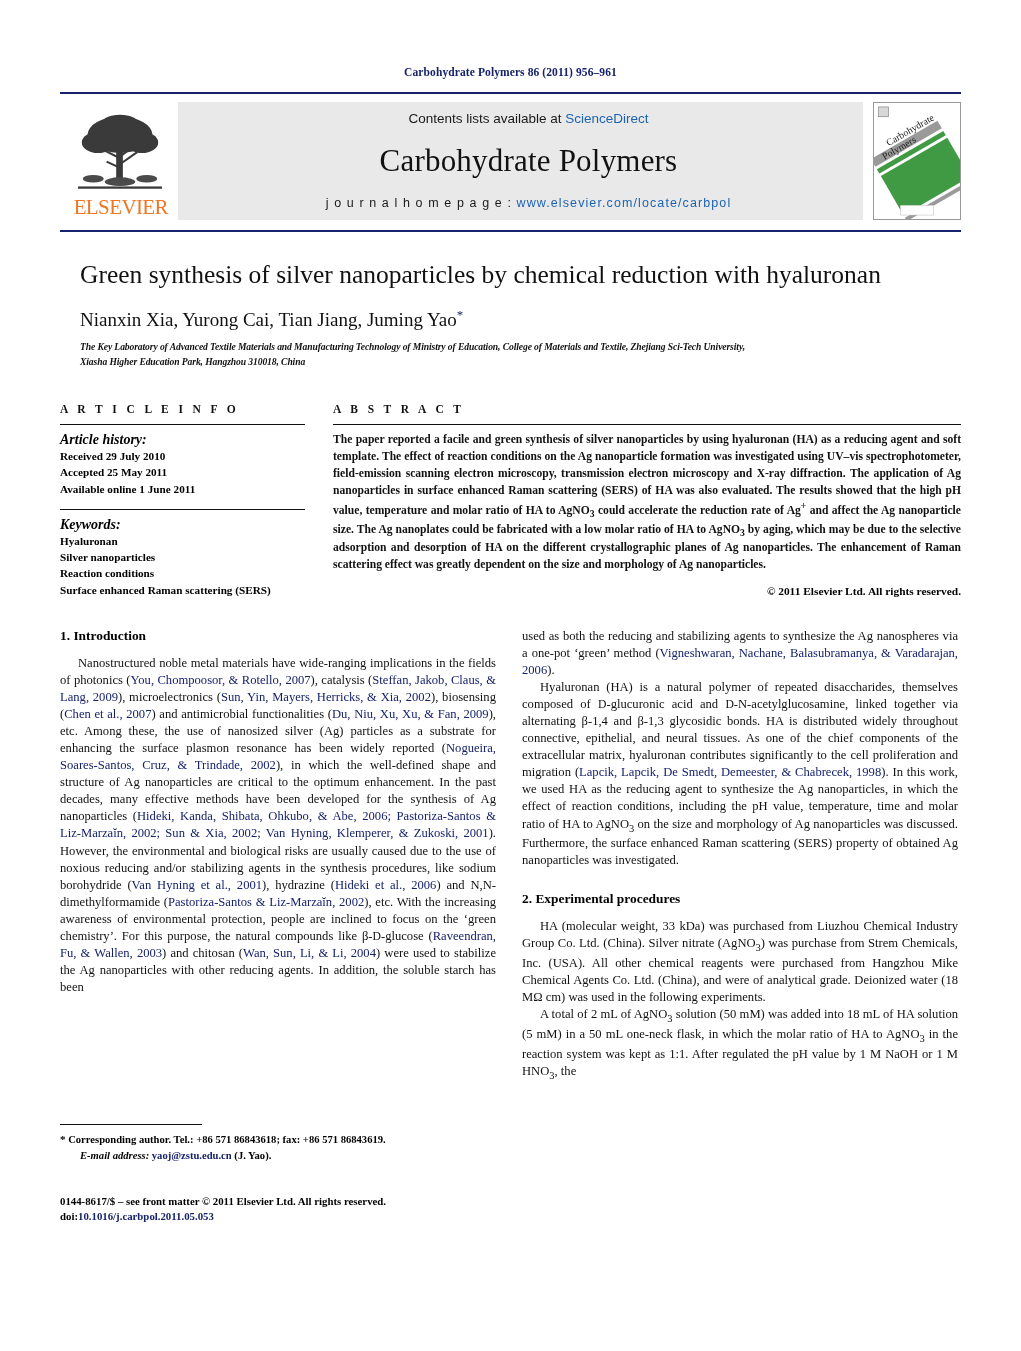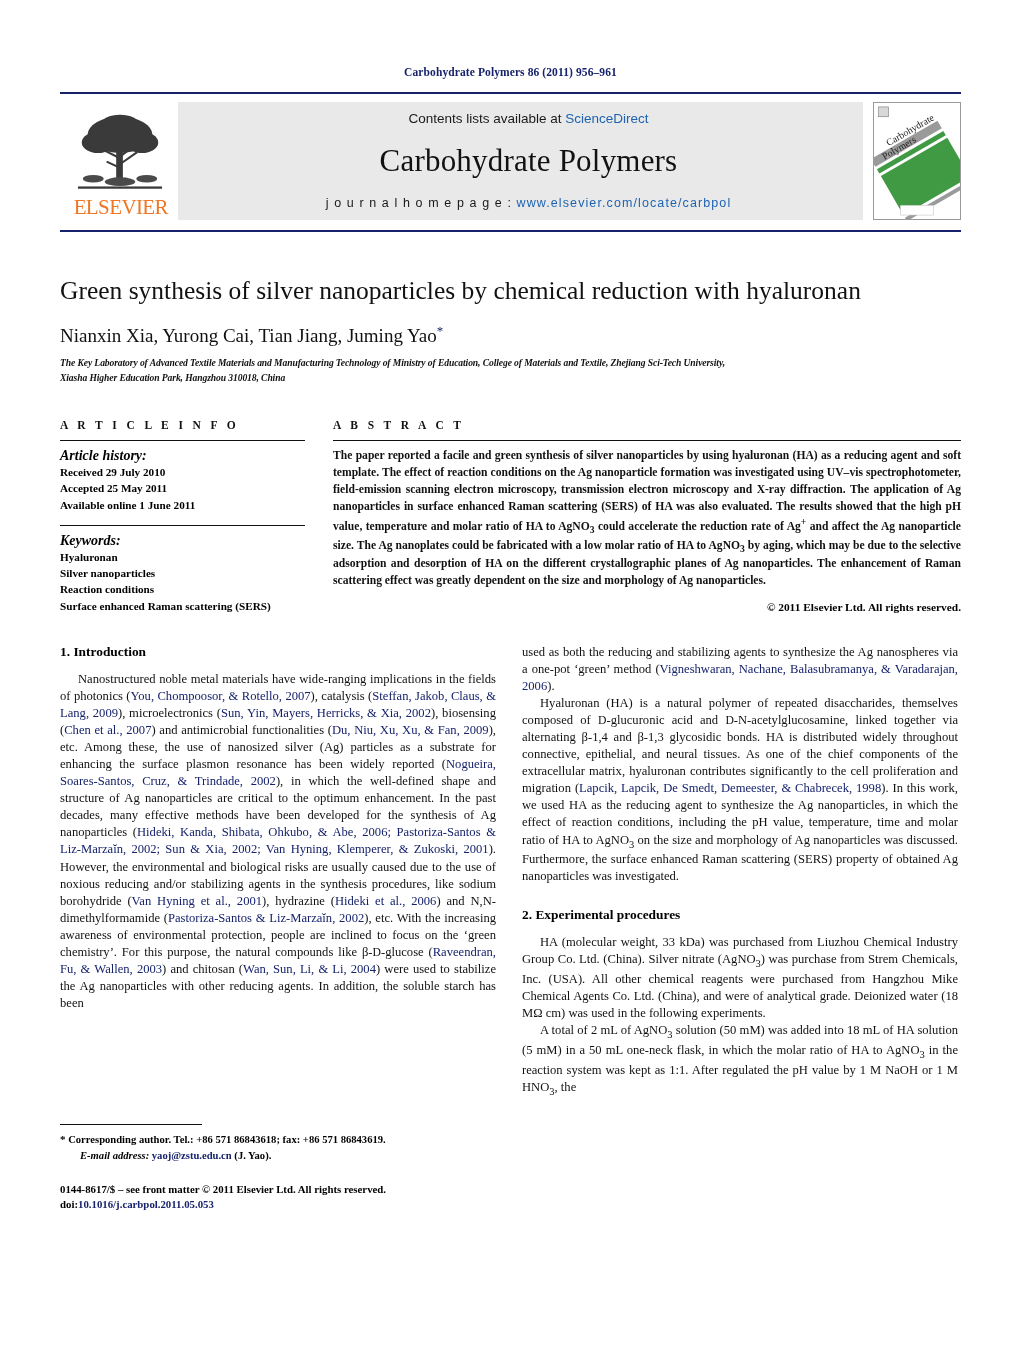--- a/index.html
+++ b/index.html
@@ -109,22 +109,22 @@
   }
   .cover-svg { display:block; width:100%; height:100%; }
 
   .masthead-rule {
     margin: 10px 60px 0 60px;
     border-top: 2.2px solid #16226b;
   }
 
   
   .title-block {
-    margin: 0 60px;
-    padding-top: 44px;
+    margin: 0 80px;
+    padding-top: 28px;
   }
   .paper-title {
     font-family: "Liberation Serif", serif;
     font-size: 25.5px;
     font-weight: normal;
     color: #111;
     line-height: 1.18;
     margin: 0;
   }
   .authors {
@@ -241,21 +241,21 @@
     font-size: 10.6px;
     font-weight: bold;
     line-height: 1.42;
     padding-left: 10px;
     text-indent: -10px;
   }
   .fn-text .fn-star { font-size: 11px; }
   .fn-italic { font-style: italic; }
   .fn-link { color: #16226b; }
   .issn-block {
-    margin-top: 19px;
+    margin-top: 31px;
     font-size: 10.8px;
     font-weight: bold;
     line-height: 1.45;
   }
   .doi-link { color: #16226b; }
 </style>
 </head>
 <body>
 
 <div class="page">

